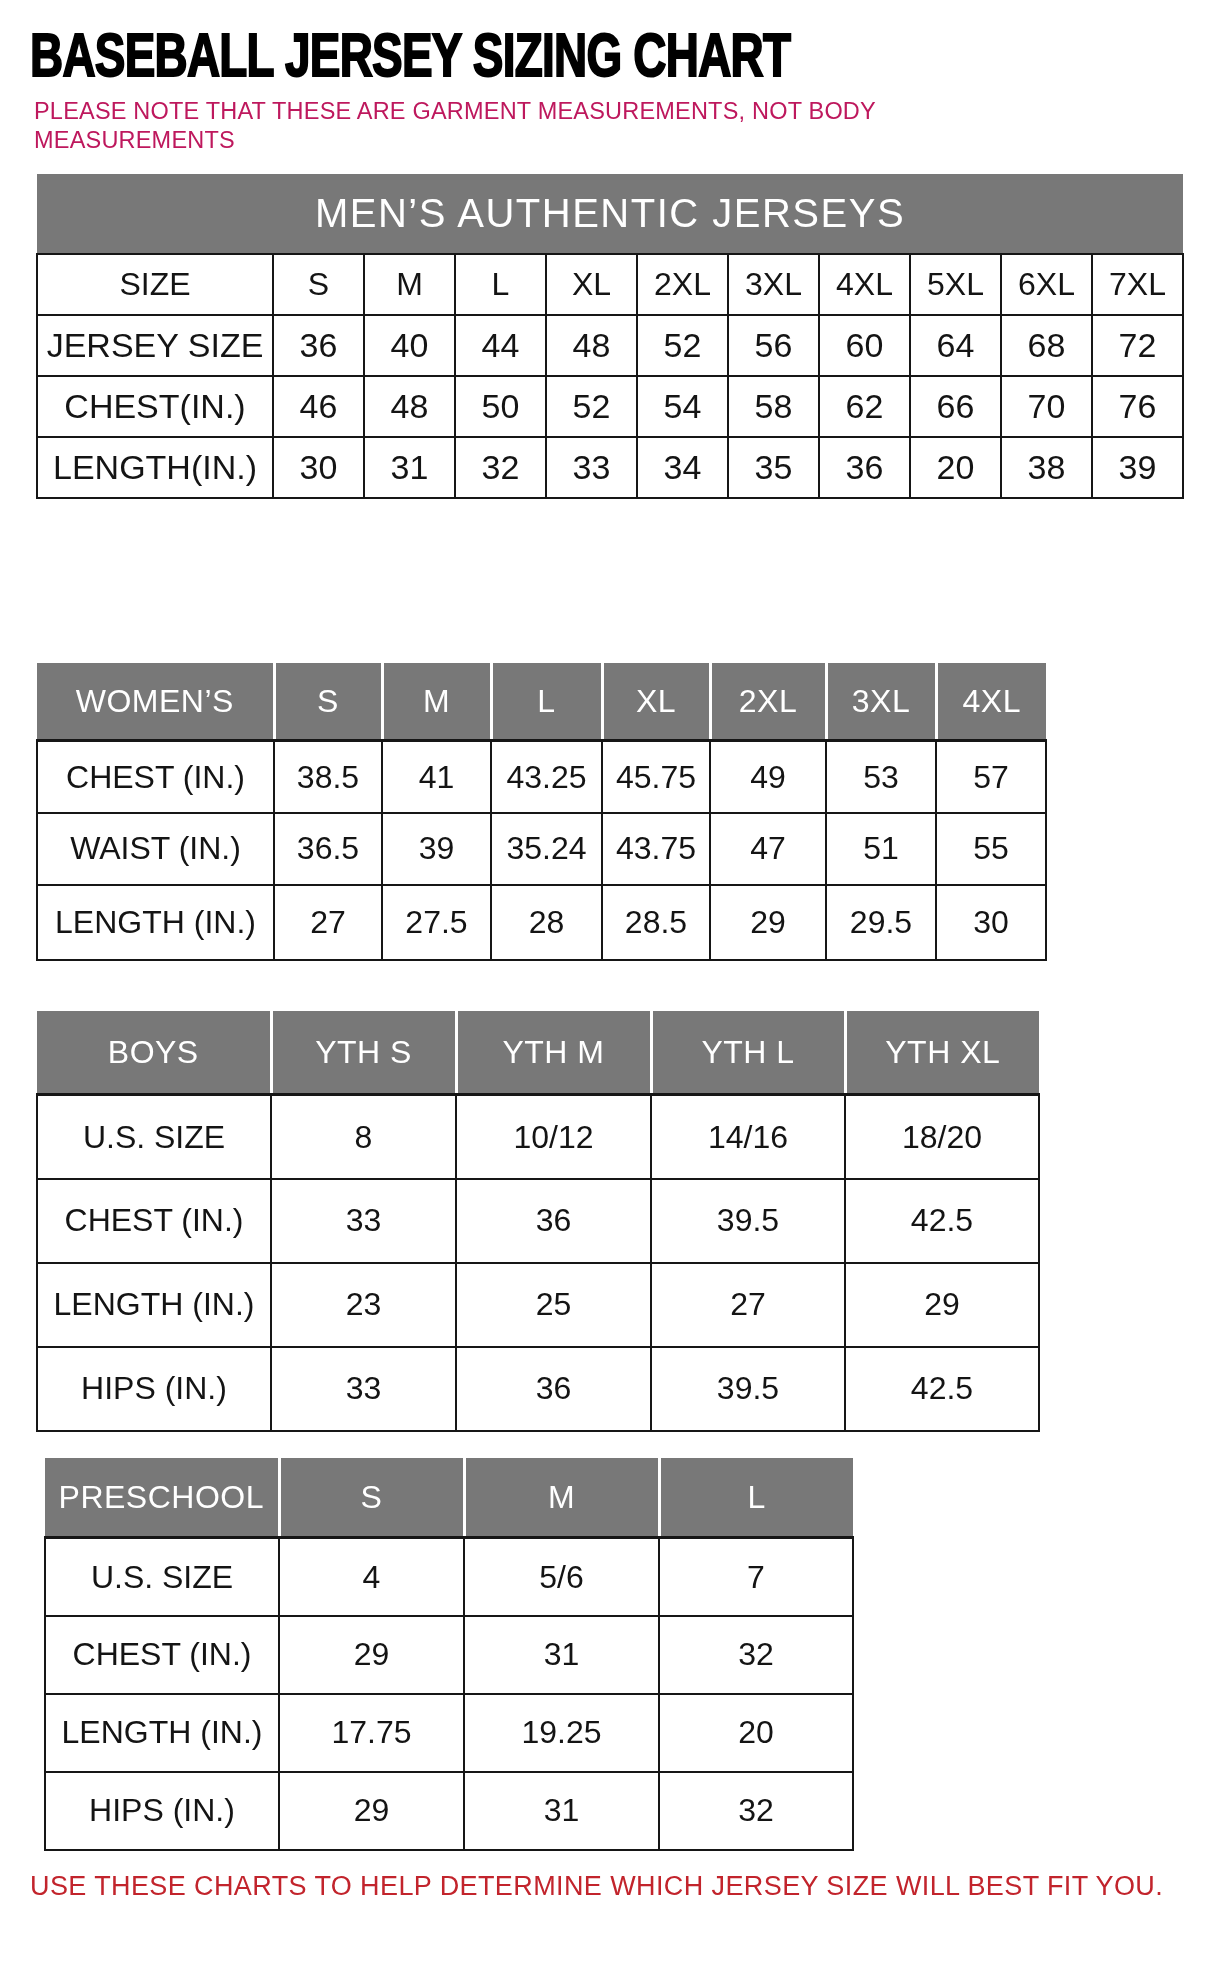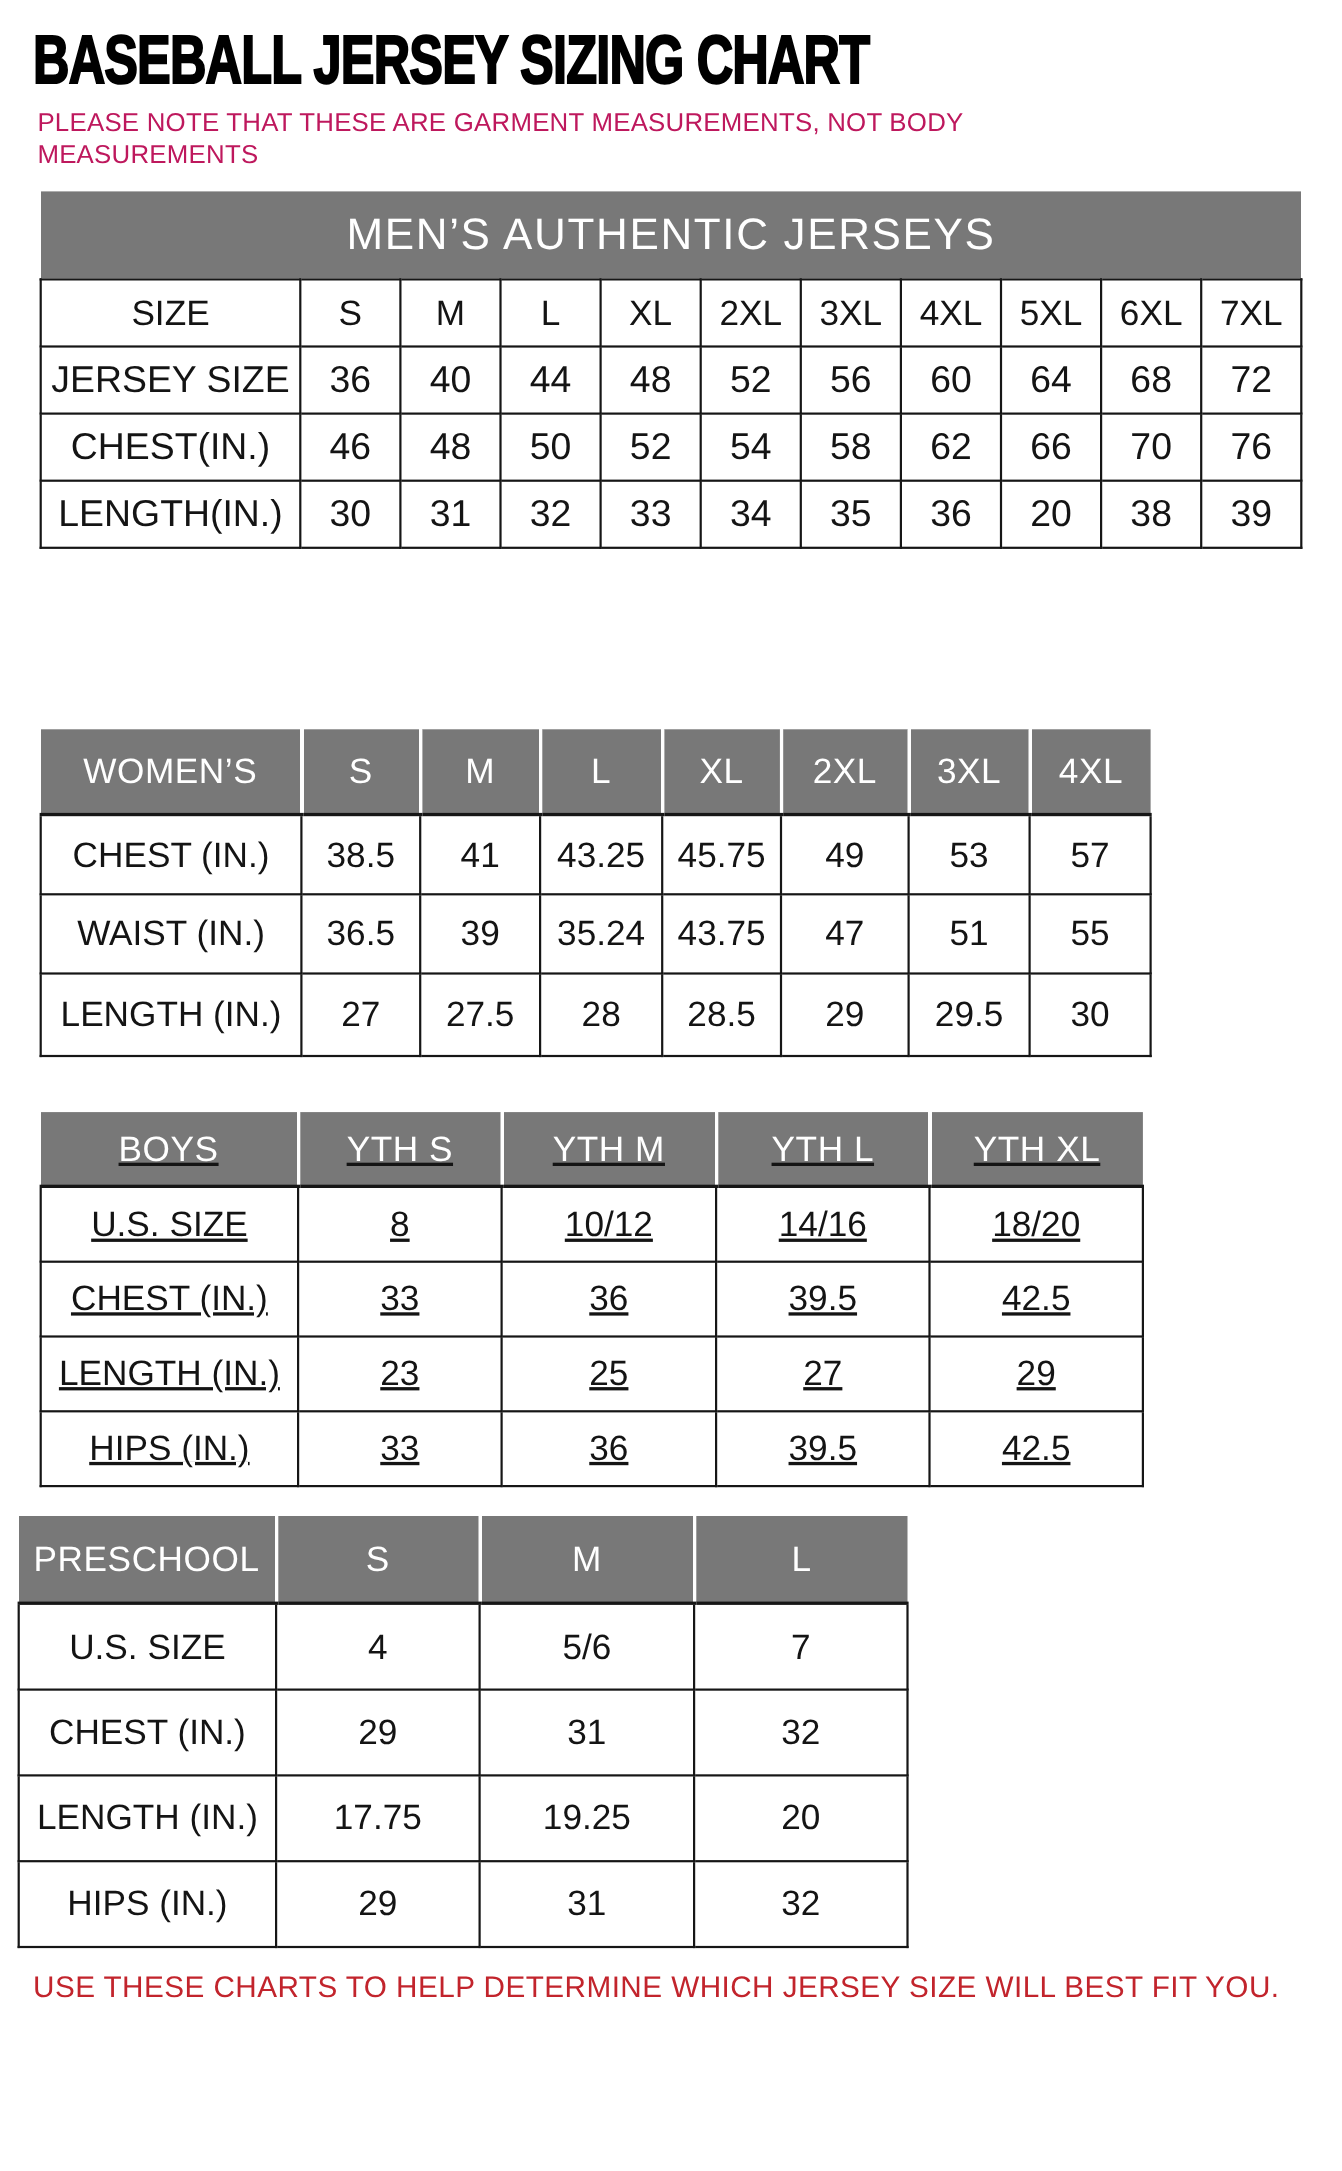--- a/index.html
+++ b/index.html
@@ -49,23 +49,23 @@
 
   .womens { margin:164px 0 0 36px; }
   .womens td { font-size:32px; }
   .womens .gray-head { height:78px; }
   .womens .r0 { height:86px; }
   .womens .r1, .womens .r2 { height:72px; }
   .womens .r3 { height:75px; }
 
   .boys { margin:50px 0 0 36px; }
   .boys td { font-size:32px; }
-  .boys tr { height:68px;text-decoration:underline; }
-
-  .preschool { margin:26px 0 0 16px; }
+  .boys tr { height:84px; }
+
+  .preschool { margin:26px 0 0 44px; }
   .preschool td { font-size:32px; }
   .preschool tr { height:78px; }
   .preschool .gray-head { height:80px; }
 </style>
 </head>
 <body>
 
 <div>
 
   <h1 class="title">BASEBALL JERSEY SIZING CHART</h1>

